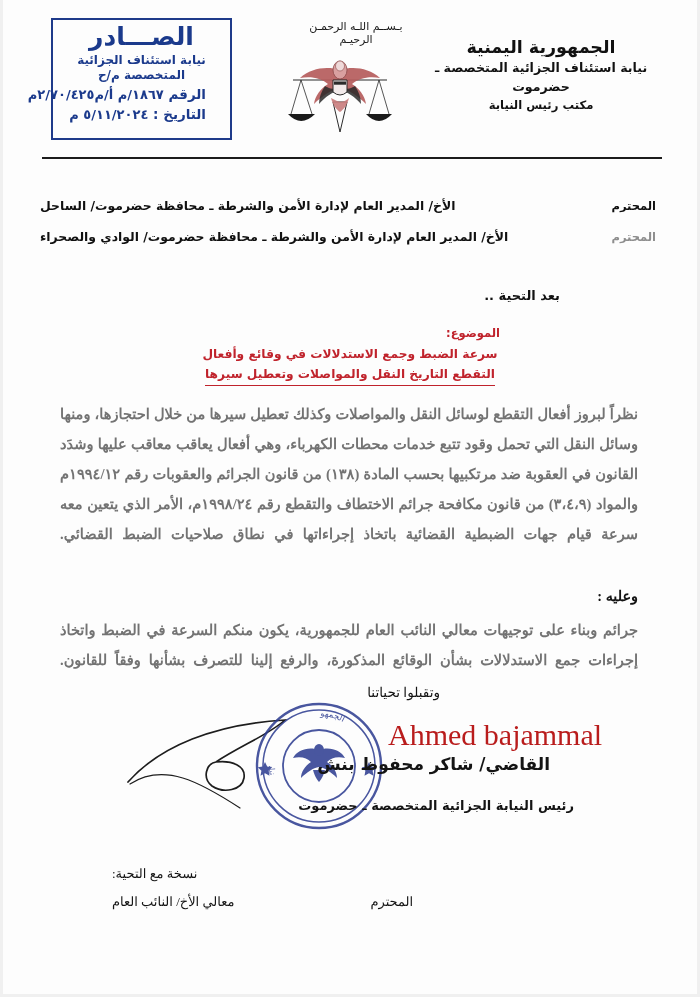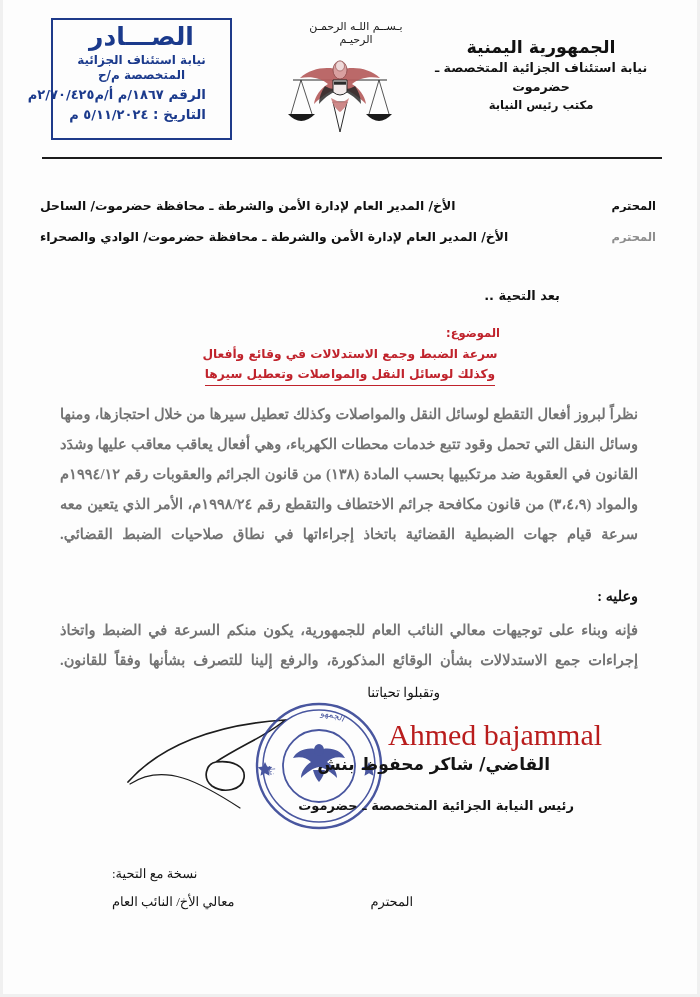--- a/index.html
+++ b/index.html
@@ -371,28 +371,28 @@
       <span class="addressee-hon faded">المحترم</span>
       <span class="addressee-text">الأخ/ المدير العام لإدارة الأمن والشرطة ـ محافظة حضرموت/ الوادي والصحراء</span>
     </div>
   </div>
 
   <div class="greeting">بعد التحية ..</div>
 
   <div class="subject-label">الموضوع:</div>
   <div class="subject-body">
     <div>سرعة الضبط وجمع الاستدلالات في وقائع وأفعال</div>
-    <div><span class="l2">وكذلك لوسائل النقل والمواصلات وتعطيل سيرها</span></div>
+    <div><span class="l2">التقطع التاريخ النقل والمواصلات وتعطيل سيرها</span></div>
   </div>
 
   <div class="body-block" id="body-p1">نظراً لبروز أفعال التقطع لوسائل النقل والمواصلات وكذلك تعطيل سيرها من خلال احتجازها، ومنها وسائل النقل التي تحمل وقود تتبع خدمات محطات الكهرباء، وهي أفعال يعاقب معاقب عليها وشدَد القانون في العقوبة ضد مرتكبيها بحسب المادة (١٣٨) من قانون الجرائم والعقوبات رقم ١٩٩٤/١٢م والمواد (٣،٤،٩) من قانون مكافحة جرائم الاختطاف والتقطع رقم ١٩٩٨/٢٤م، الأمر الذي يتعين معه سرعة قيام جهات الضبطية القضائية باتخاذ إجراءاتها في نطاق صلاحيات الضبط القضائي.</div>
 
   <div class="upon-label">وعليه :</div>
 
-  <div class="body-block" id="body-p2">فإنه وبناء على توجيهات معالي النائب العام للجمهورية، يكون منكم السرعة في الضبط واتخاذ إجراءات جمع الاستدلالات بشأن الوقائع المذكورة، والرفع إلينا للتصرف بشأنها وفقاً للقانون.</div>
+  <div class="body-block" id="body-p2">جرائم وبناء على توجيهات معالي النائب العام للجمهورية، يكون منكم السرعة في الضبط واتخاذ إجراءات جمع الاستدلالات بشأن الوقائع المذكورة، والرفع إلينا للتصرف بشأنها وفقاً للقانون.</div>
 
   <div class="closing">وتقبلوا تحياتنا</div>
 
   <svg class="penstroke" viewBox="0 0 230 120">
     <path d="M8,66 C40,30 95,8 165,4 C150,18 120,30 96,46
              C112,44 126,50 124,62 C122,74 104,78 92,70
              C82,62 86,48 96,46" fill="none" stroke="#1d1d1d" stroke-width="1.7" stroke-linecap="round"></path>
     <path d="M10,68 C44,46 80,66 120,92" fill="none" stroke="#1d1d1d" stroke-width="1.2" stroke-linecap="round"></path>
   </svg>
 

